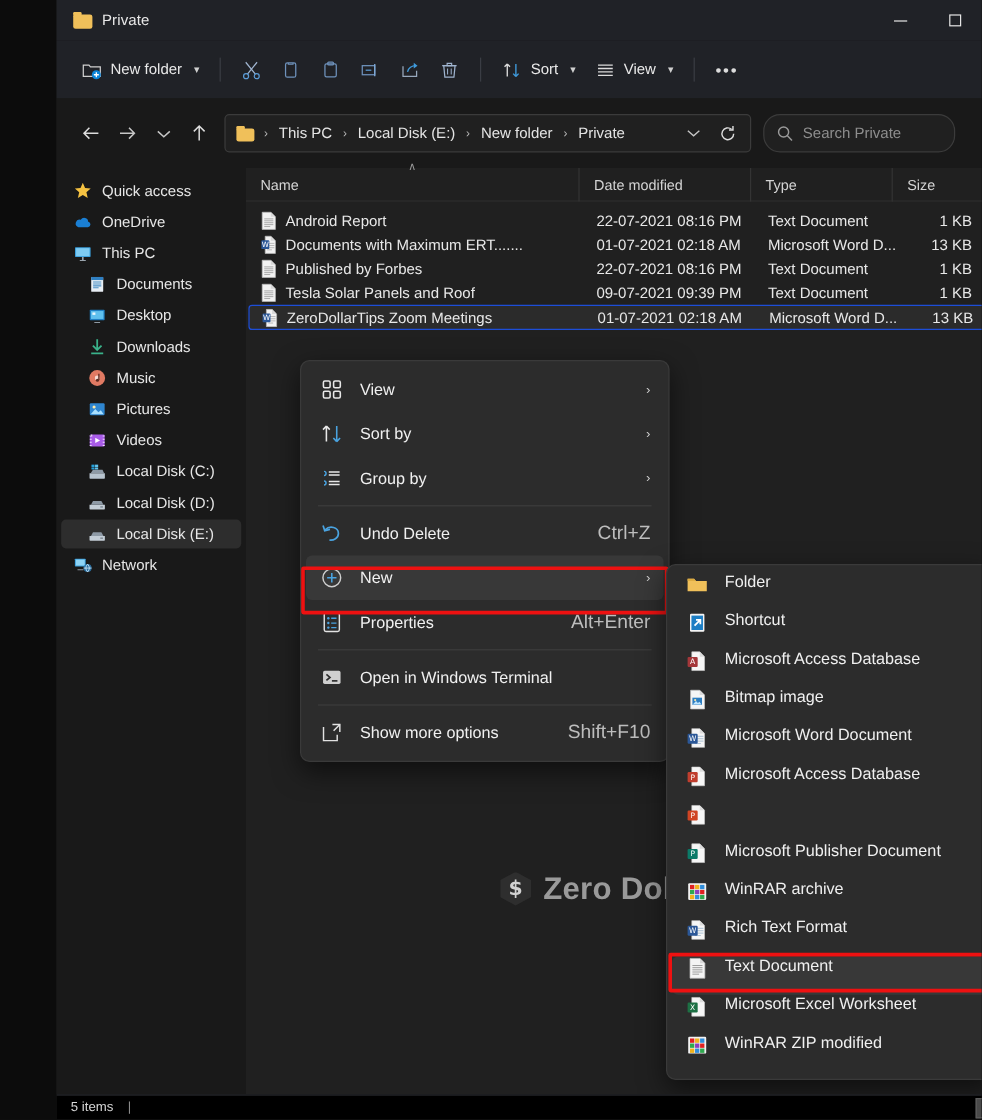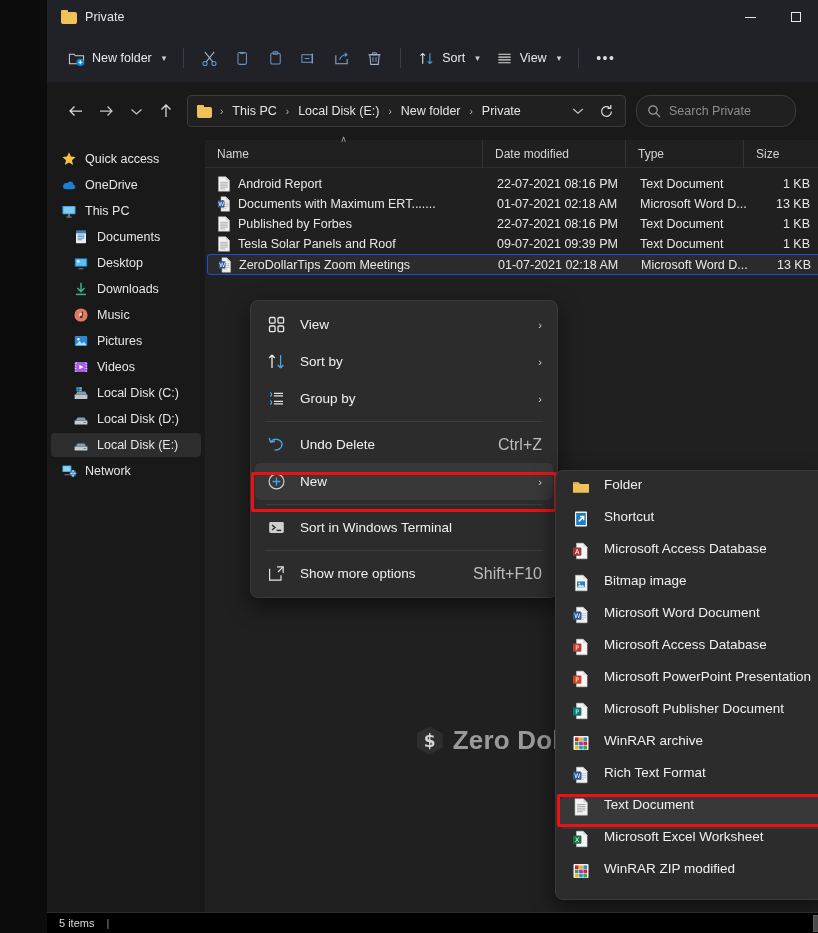--- a/index.html
+++ b/index.html
@@ -633,30 +633,41 @@
 
     <div class="ctxitem hi">
       <svg class="ctxicon" viewBox="0 0 21 21">
         <circle cx="10.5" cy="10.5" r="7.4" fill="none" stroke="#cfcfcf" stroke-width="1.2"></circle>
         <path d="M10.5 6.6 v7.8 M6.6 10.5 h7.8" stroke="#4aa3e0" stroke-width="1.3"></path>
       </svg>
       <span class="ctxlabel">New</span>
       <span class="ctxarrow">›</span>
     </div>
 
+    <div class="ctxitem">
+      <svg class="ctxicon" viewBox="0 0 21 21">
+        <rect x="4.2" y="2.8" width="12.6" height="15.4" rx="1.4" fill="none" stroke="#e2e2e2" stroke-width="1.2"></rect>
+        <circle cx="7.6" cy="7.2" r="1" fill="#4aa3e0"></circle>
+        <circle cx="7.6" cy="11.2" r="1" fill="#4aa3e0"></circle>
+        <circle cx="7.6" cy="15" r="1" fill="#4aa3e0"></circle>
+        <path d="M10 7.2 h4.4 M10 11.2 h4.4 M10 15 h4.4" stroke="#4aa3e0" stroke-width="1.1"></path>
+      </svg>
+      <span class="ctxlabel">Properties</span>
+      <span class="ctxaccel">Alt+Enter</span>
+    </div>
 
     <div class="ctxdiv"></div>
 
     <div class="ctxitem">
       <svg class="ctxicon" viewBox="0 0 21 21">
         <rect x="3.2" y="5" width="14.6" height="11" rx="1.4" fill="#cfcfcf"></rect>
         <path d="M6 8 L9 10.5 L6 13" stroke="#2c2c2c" stroke-width="1.4" fill="none"></path>
         <path d="M10.6 13.4 h4.6" stroke="#2c2c2c" stroke-width="1.4"></path>
       </svg>
-      <span class="ctxlabel">Sort in Windows Terminal</span>
+      <span class="ctxlabel">Open in Windows Terminal</span>
     </div>
 
     <div class="ctxdiv"></div>
 
     <div class="ctxitem">
       <svg class="ctxicon" viewBox="0 0 21 21">
         <path d="M11 3.8 h6.2 v6.2" stroke="#e2e2e2" stroke-width="1.2" fill="none"></path>
         <path d="M17.2 3.8 L12 9" stroke="#e2e2e2" stroke-width="1.2"></path>
         <path d="M3.6 5.8 v11.4 h11.4 v-5" stroke="#e2e2e2" stroke-width="1.2" fill="none"></path>
       </svg>
@@ -728,21 +739,20 @@
       <span>Microsoft Access Database</span>
     </div>
 
     <div class="subitem">
       <svg class="subicon" viewBox="0 0 20 20">
         <path d="M5.5 2.2 h6.6 l4 4 v11.6 h-10.6 z" fill="#f6f6f6" stroke="#cfcfcf" stroke-width=".5"></path>
         <path d="M12.1 2.2 v4 h4" fill="#dcdcdc"></path>
         <rect x="2" y="6.4" width="8.4" height="8.4" rx="1" fill="#d04423"></rect>
         <text x="6.2" y="12.7" font-size="6.2" fill="#fff" text-anchor="middle" font-family="DejaVu Sans">P</text>
       </svg>
-      <span>Microsoft PowerPoint Presentation</span>
     </div>
 
     <div class="subitem">
       <svg class="subicon" viewBox="0 0 20 20">
         <path d="M5.5 2.2 h6.6 l4 4 v11.6 h-10.6 z" fill="#f6f6f6" stroke="#cfcfcf" stroke-width=".5"></path>
         <path d="M12.1 2.2 v4 h4" fill="#dcdcdc"></path>
         <rect x="2" y="6.4" width="8.4" height="8.4" rx="1" fill="#0b7a68"></rect>
         <text x="6.2" y="12.7" font-size="6.2" fill="#fff" text-anchor="middle" font-family="DejaVu Sans">P</text>
       </svg>
       <span>Microsoft Publisher Document</span>

